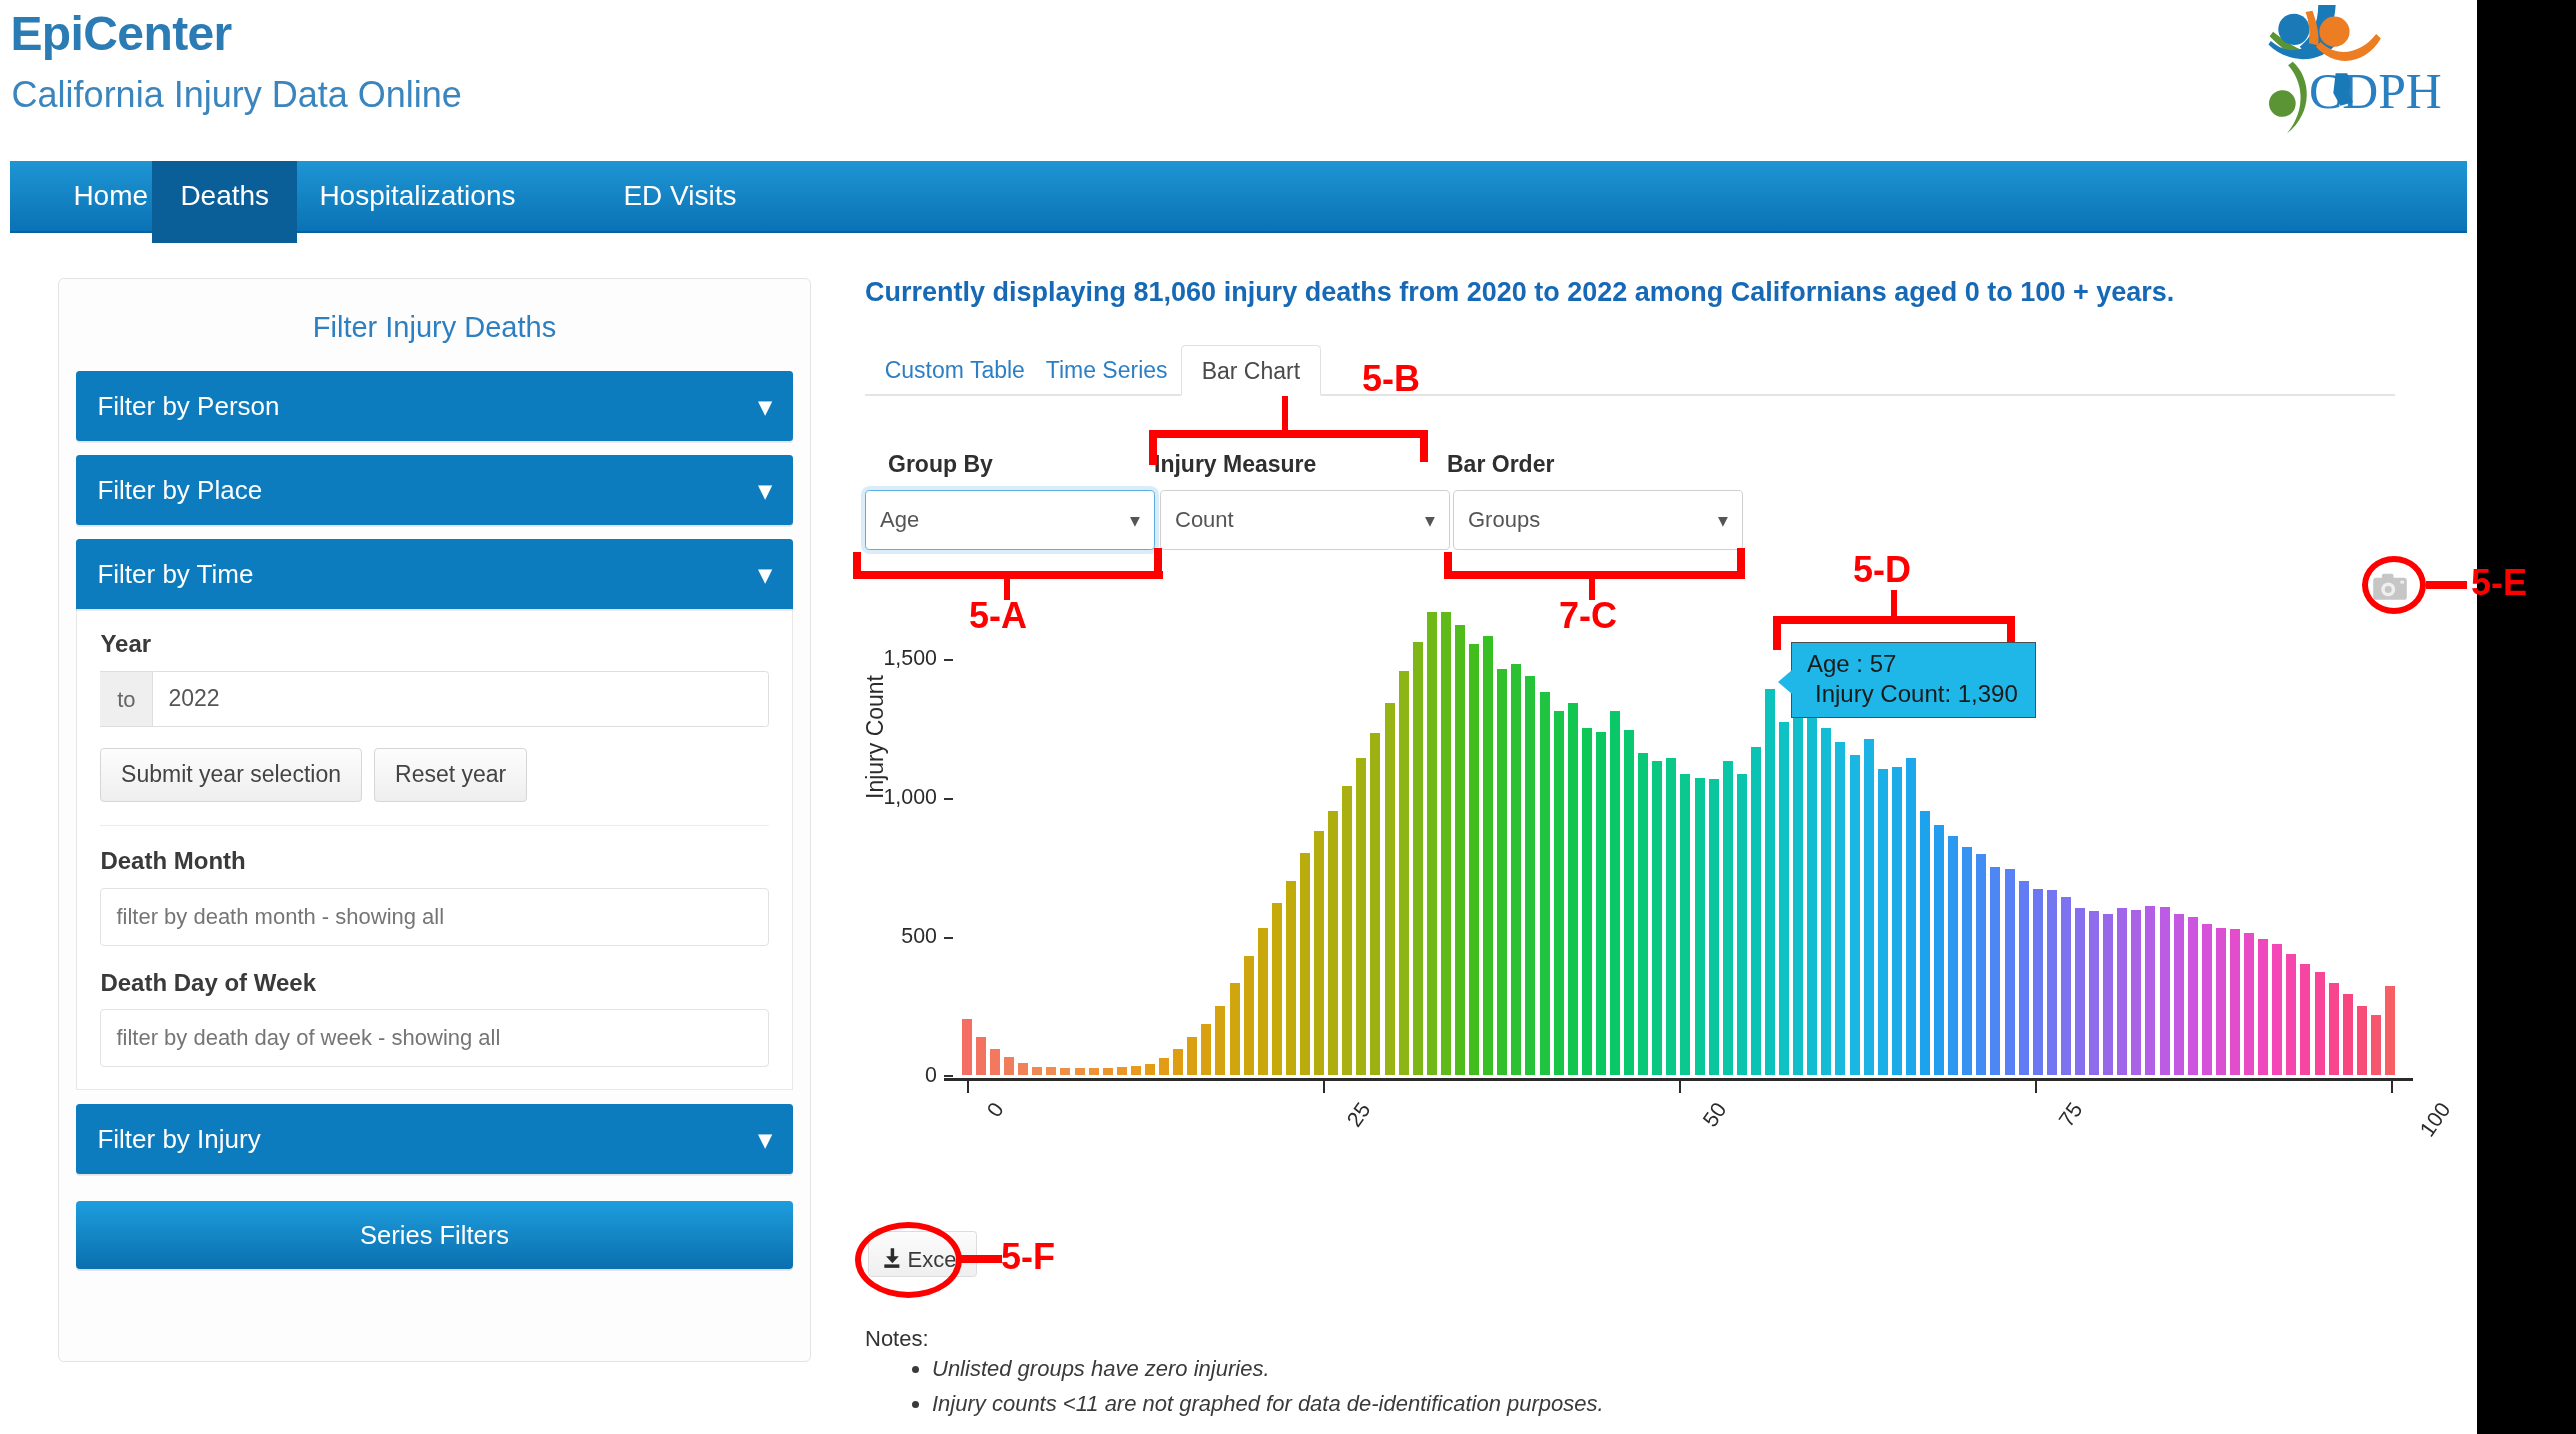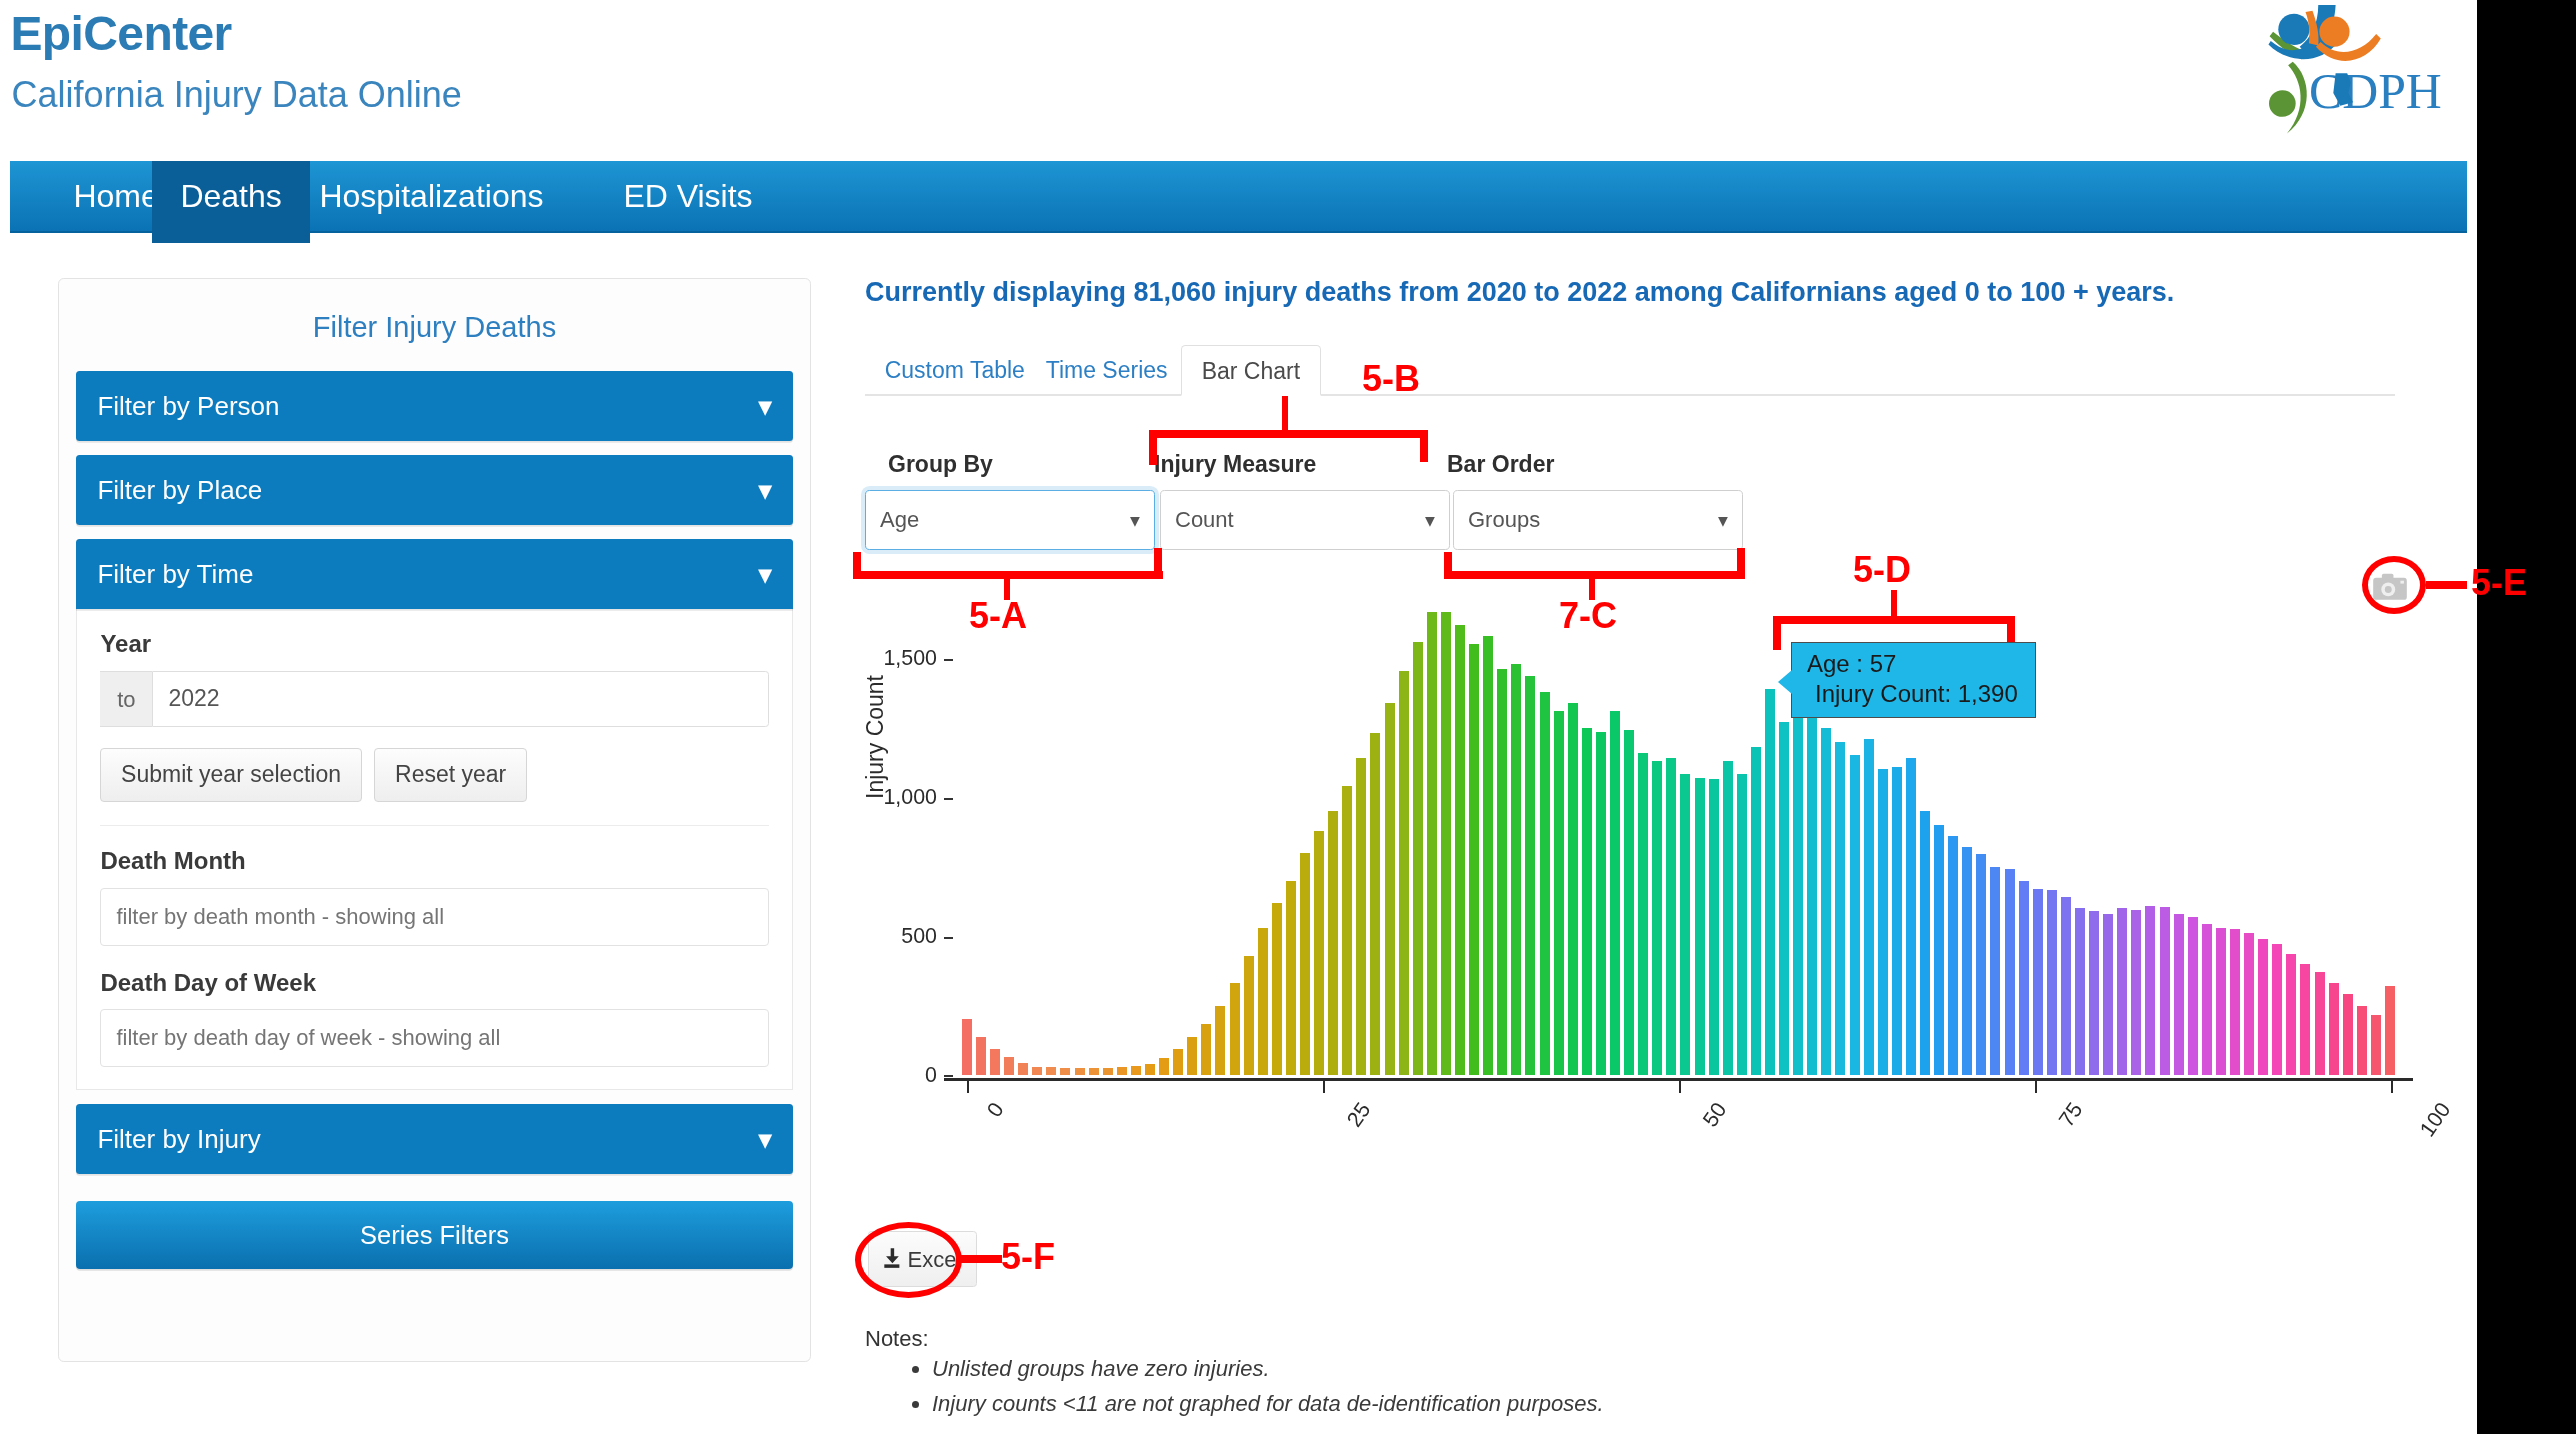--- a/index.html
+++ b/index.html
@@ -27,21 +27,21 @@
   }
   .cdph-logo { position: absolute; left: 2237px; top: 4.6px; width: 232px; height: 139px; }
   
   .navbar {
     position: absolute; left: 10.4px; top: 161px; width: 2457px; height: 72px;
     background: linear-gradient(180deg,#1e95d4 0%, #0a72b5 100%);
     border-bottom: 2.3px solid #05629c;
   }
   .navitem {
     position: absolute; top: 0; height: 82px; line-height: 70px;
-    color: #ffffff; font-size: 32px; padding: 0 28px; cursor: pointer; white-space: nowrap;
+    color: #ffffff; font-size: 28px; padding: 0 28px; cursor: pointer; white-space: nowrap;
   }
   .navitem.active { background:#0a5f99; }
   
   .sidebar {
     position: absolute; left: 58px; top: 278px; width: 753px; height: 1084px;
     background: #fdfdfd; border: 1.7px solid #e3e3e3; border-radius: 5.8px;
   }
   .sidebar-title {
     text-align: center; color: #2d7fc0; font-size: 29px; margin-top: 32px; margin-bottom: 27px;
   }
@@ -145,21 +145,21 @@
     border-top: 12.7px solid transparent; border-bottom: 12.7px solid transparent;
     border-right: 14.5px solid #1fb6e8;
   }
   
   .camera-btn {
     position:absolute; left:2367px; top:568px; width:46px; height:36px;
     display:flex; align-items:center; justify-content:center; z-index: 20;
   }
   
   .excel-btn {
-    position:absolute; left:868px; top:1231px; height:56px; line-height:56px;
+    position:absolute; left:868px; top:1231px; height:46px; line-height:56px;
     background: linear-gradient(180deg,#fcfcfc,#efefef); border:1.2px solid #dcdcdc;
     border-radius:3.5px; font-size:22px; color:#3a3a3a; padding: 0 15px 0 12.7px; cursor:pointer;
     white-space:nowrap;
   }
   .notes-title { position:absolute; left:865px; top:1326px; font-size:22px; color:#333; }
   .notes-list { position:absolute; left:911px; top:1356px; }
   .notes-list li {
     font-size:22px; color:#3a3a3a; font-style: italic; list-style: disc;
     margin-left: 21px; margin-bottom: 9.3px; white-space:nowrap;
   }

